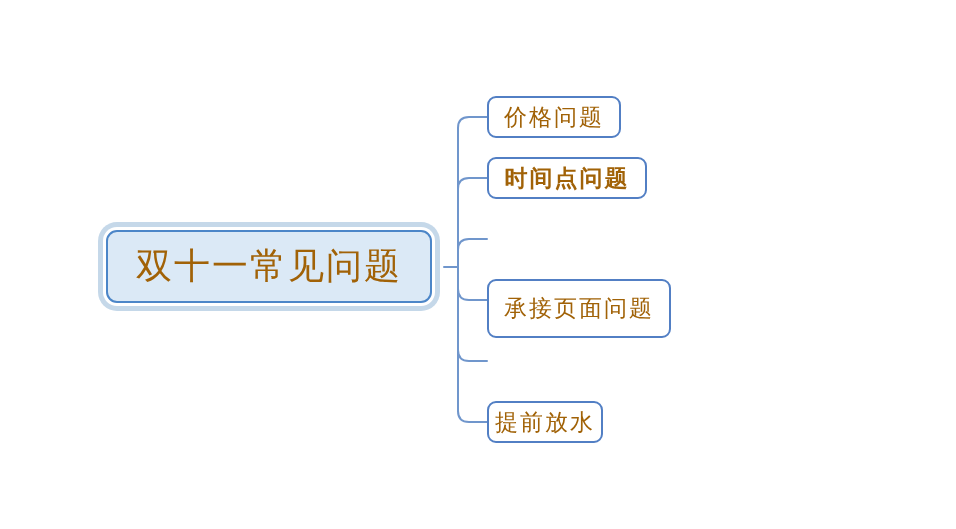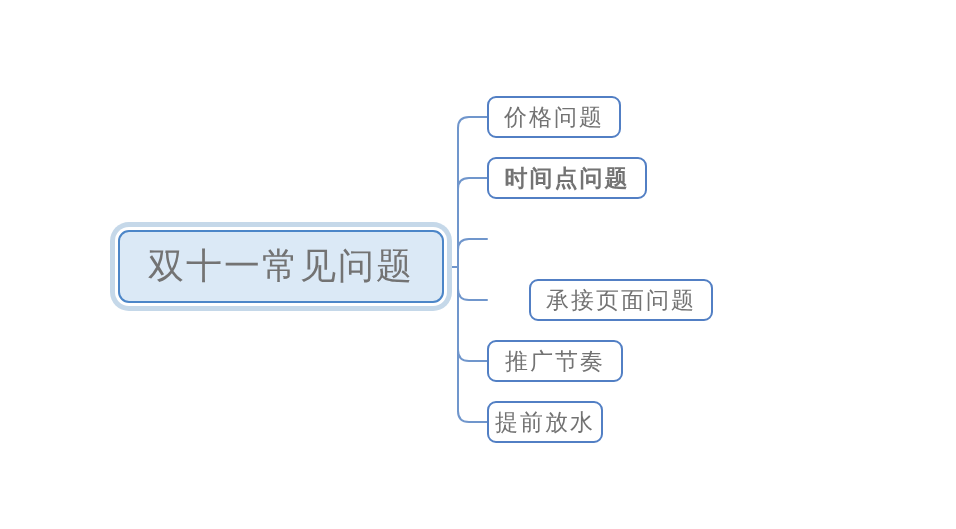--- a/index.html
+++ b/index.html
@@ -30,43 +30,43 @@
   }
   .node {
     position: absolute;
     box-sizing: border-box;
     display: flex;
     align-items: center;
     justify-content: center;
     background: #ffffff;
     border: 2px solid #527fc4;
     border-radius: 9px;
-    color: #737373;
+    color: #a16207;
     font-size: 23px;
     letter-spacing: 2px;
     white-space: nowrap;
     cursor: default;
   }
   .root {
-    left: 118px;
+    left: 106px;
     top: 230px;
     width: 326px;
     height: 73px;
     font-size: 36px;
     letter-spacing: 2px;
     background: #dbe9f6;
     border: 2px solid #4c86c8;
     border-radius: 11px;
     
     box-shadow: 0 0 0 3px #ffffff, 0 0 0 8px #c5d8e9;
   }
   .c1 { left: 487px; top:  96px; width: 134px; height: 42px; }
   .c2 { left: 487px; top: 157px; width: 160px; height: 42px; font-weight: bold; }
   .c3 { left: 487px; top: 218px; width: 134px; height: 42px; }
-  .c4 { left: 487px; top: 279px; width: 184px; height: 42px; margin-left: 42px; }
+  .c4 { left: 487px; top: 279px; width: 184px; height: 59px; }
   .c5 { left: 487px; top: 340px; width: 136px; height: 42px; }
   .c6 { left: 487px; top: 401px; width: 116px; height: 42px; }
 </style>
 </head>
 <body>
 
 <div class="canvas">
 
   <svg class="edges" viewBox="0 0 956 529" xmlns="http://www.w3.org/2000/svg" aria-hidden="true">
 
@@ -84,17 +84,16 @@
 
   <div class="node root">双十一常见问题</div>
 
   <div class="node c1">价格问题</div>
 
   <div class="node c2">时间点问题</div>
 
 
   <div class="node c4">承接页面问题</div>
 
-  <div class="node c5">推广节奏</div>
 
   <div class="node c6">提前放水</div>
 
 </div>
 
 </body></html>

